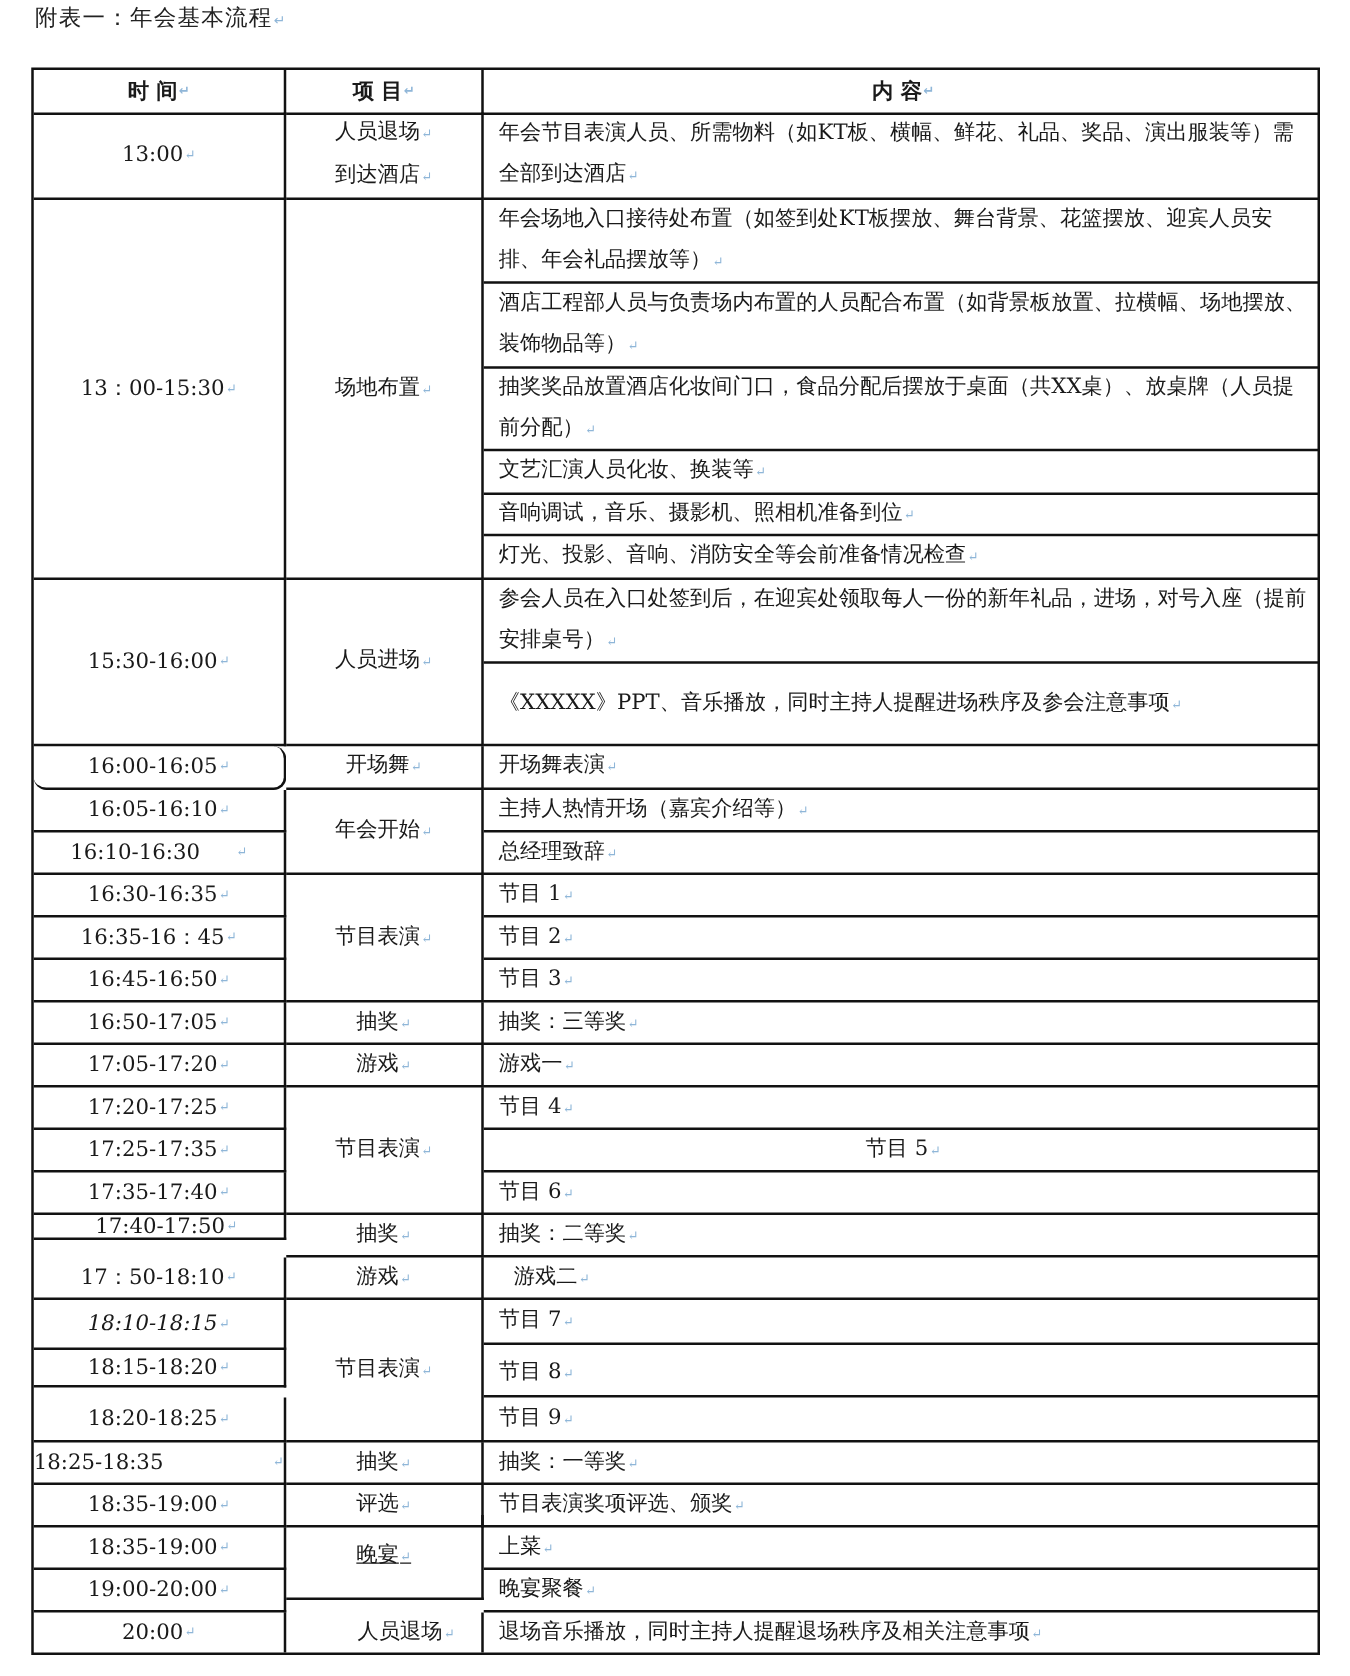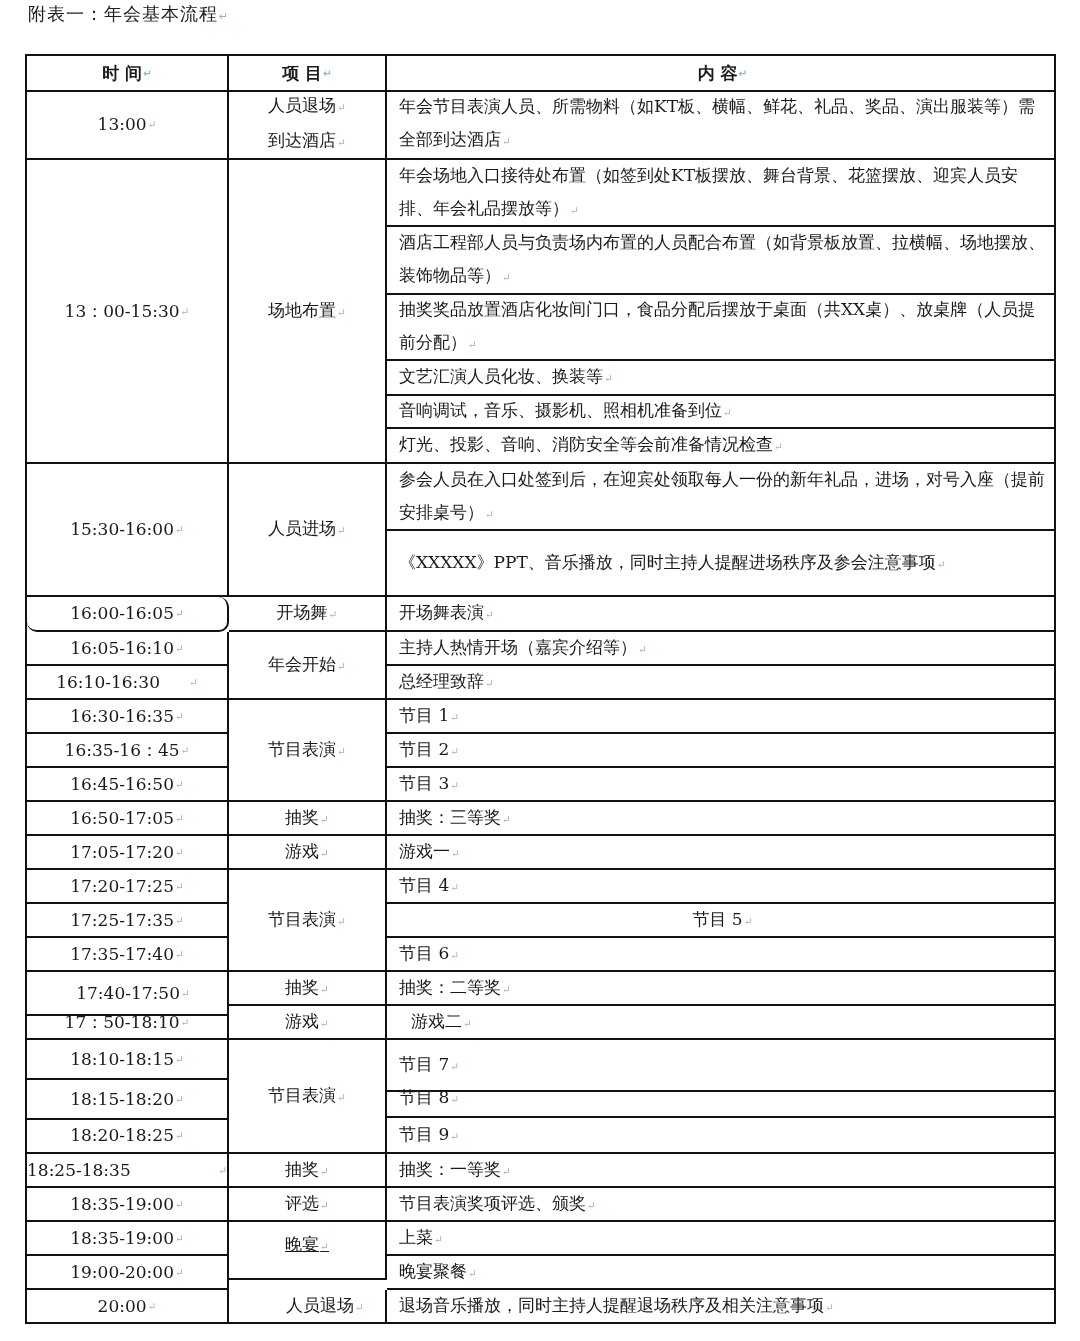--- a/index.html
+++ b/index.html
@@ -195,21 +195,21 @@
       <span class="pm">↵</span>
     </div>
     <div class="cell c3 bb" style="top: 882px; height: 34px;">
       <div><span>节目 6</span><span class="pm">↵</span></div>
     </div>
     <div class="cell c2 bb" style="top: 916px; height: 34px;">
       <div class="stack">
         <div><span>抽奖</span><span class="pm">↵</span></div>
       </div>
     </div>
-    <div class="cell c1 bb" style="top: 916px; height: 44px; padding-left: 12px;">
+    <div class="cell c1 bb" style="top: 916px; height: 20px; padding-left: 12px;">
       <span>17:40-17:50</span>
       <span class="pm">↵</span>
     </div>
     <div class="cell c3 bb" style="top: 916px; height: 34px;">
       <div><span>抽奖：二等奖</span><span class="pm">↵</span></div>
     </div>
     <div class="cell c2 bb" style="top: 950px; height: 34px;">
       <div class="stack">
         <div><span>游戏</span><span class="pm">↵</span></div>
       </div>
@@ -219,28 +219,28 @@
       <span class="pm">↵</span>
     </div>
     <div class="cell c3 bb" style="top: 950px; height: 34px; padding-left: 24px;">
       <div><span>游戏二</span><span class="pm">↵</span></div>
     </div>
     <div class="cell c2 bb" style="top: 984px; height: 114px;">
       <div class="stack">
         <div><span>节目表演</span><span class="pm">↵</span></div>
       </div>
     </div>
-    <div class="cell c1 bb" style="top: 984px; height: 40px;">
+    <div class="cell c1 bb" style="top: 984px; height: 40px; font-style: italic;">
       <span>18:10-18:15</span>
       <span class="pm">↵</span>
     </div>
-    <div class="cell c3 bb" style="top: 984px; height: 52px;">
+    <div class="cell c3 bb" style="top: 984px; height: 36px;">
       <div><span>节目 7</span><span class="pm">↵</span></div>
     </div>
-    <div class="cell c1 bb" style="top: 1024px; height: 40px;">
+    <div class="cell c1 bb" style="top: 1024px; height: 30px;">
       <span>18:15-18:20</span>
       <span class="pm">↵</span>
     </div>
     <div class="cell c3 bb" style="top: 1024px; height: 38px;">
       <div><span>节目 8</span><span class="pm">↵</span></div>
     </div>
     <div class="cell c1 bb" style="top: 1062px; height: 36px;">
       <span>18:20-18:25</span>
       <span class="pm">↵</span>
     </div>

